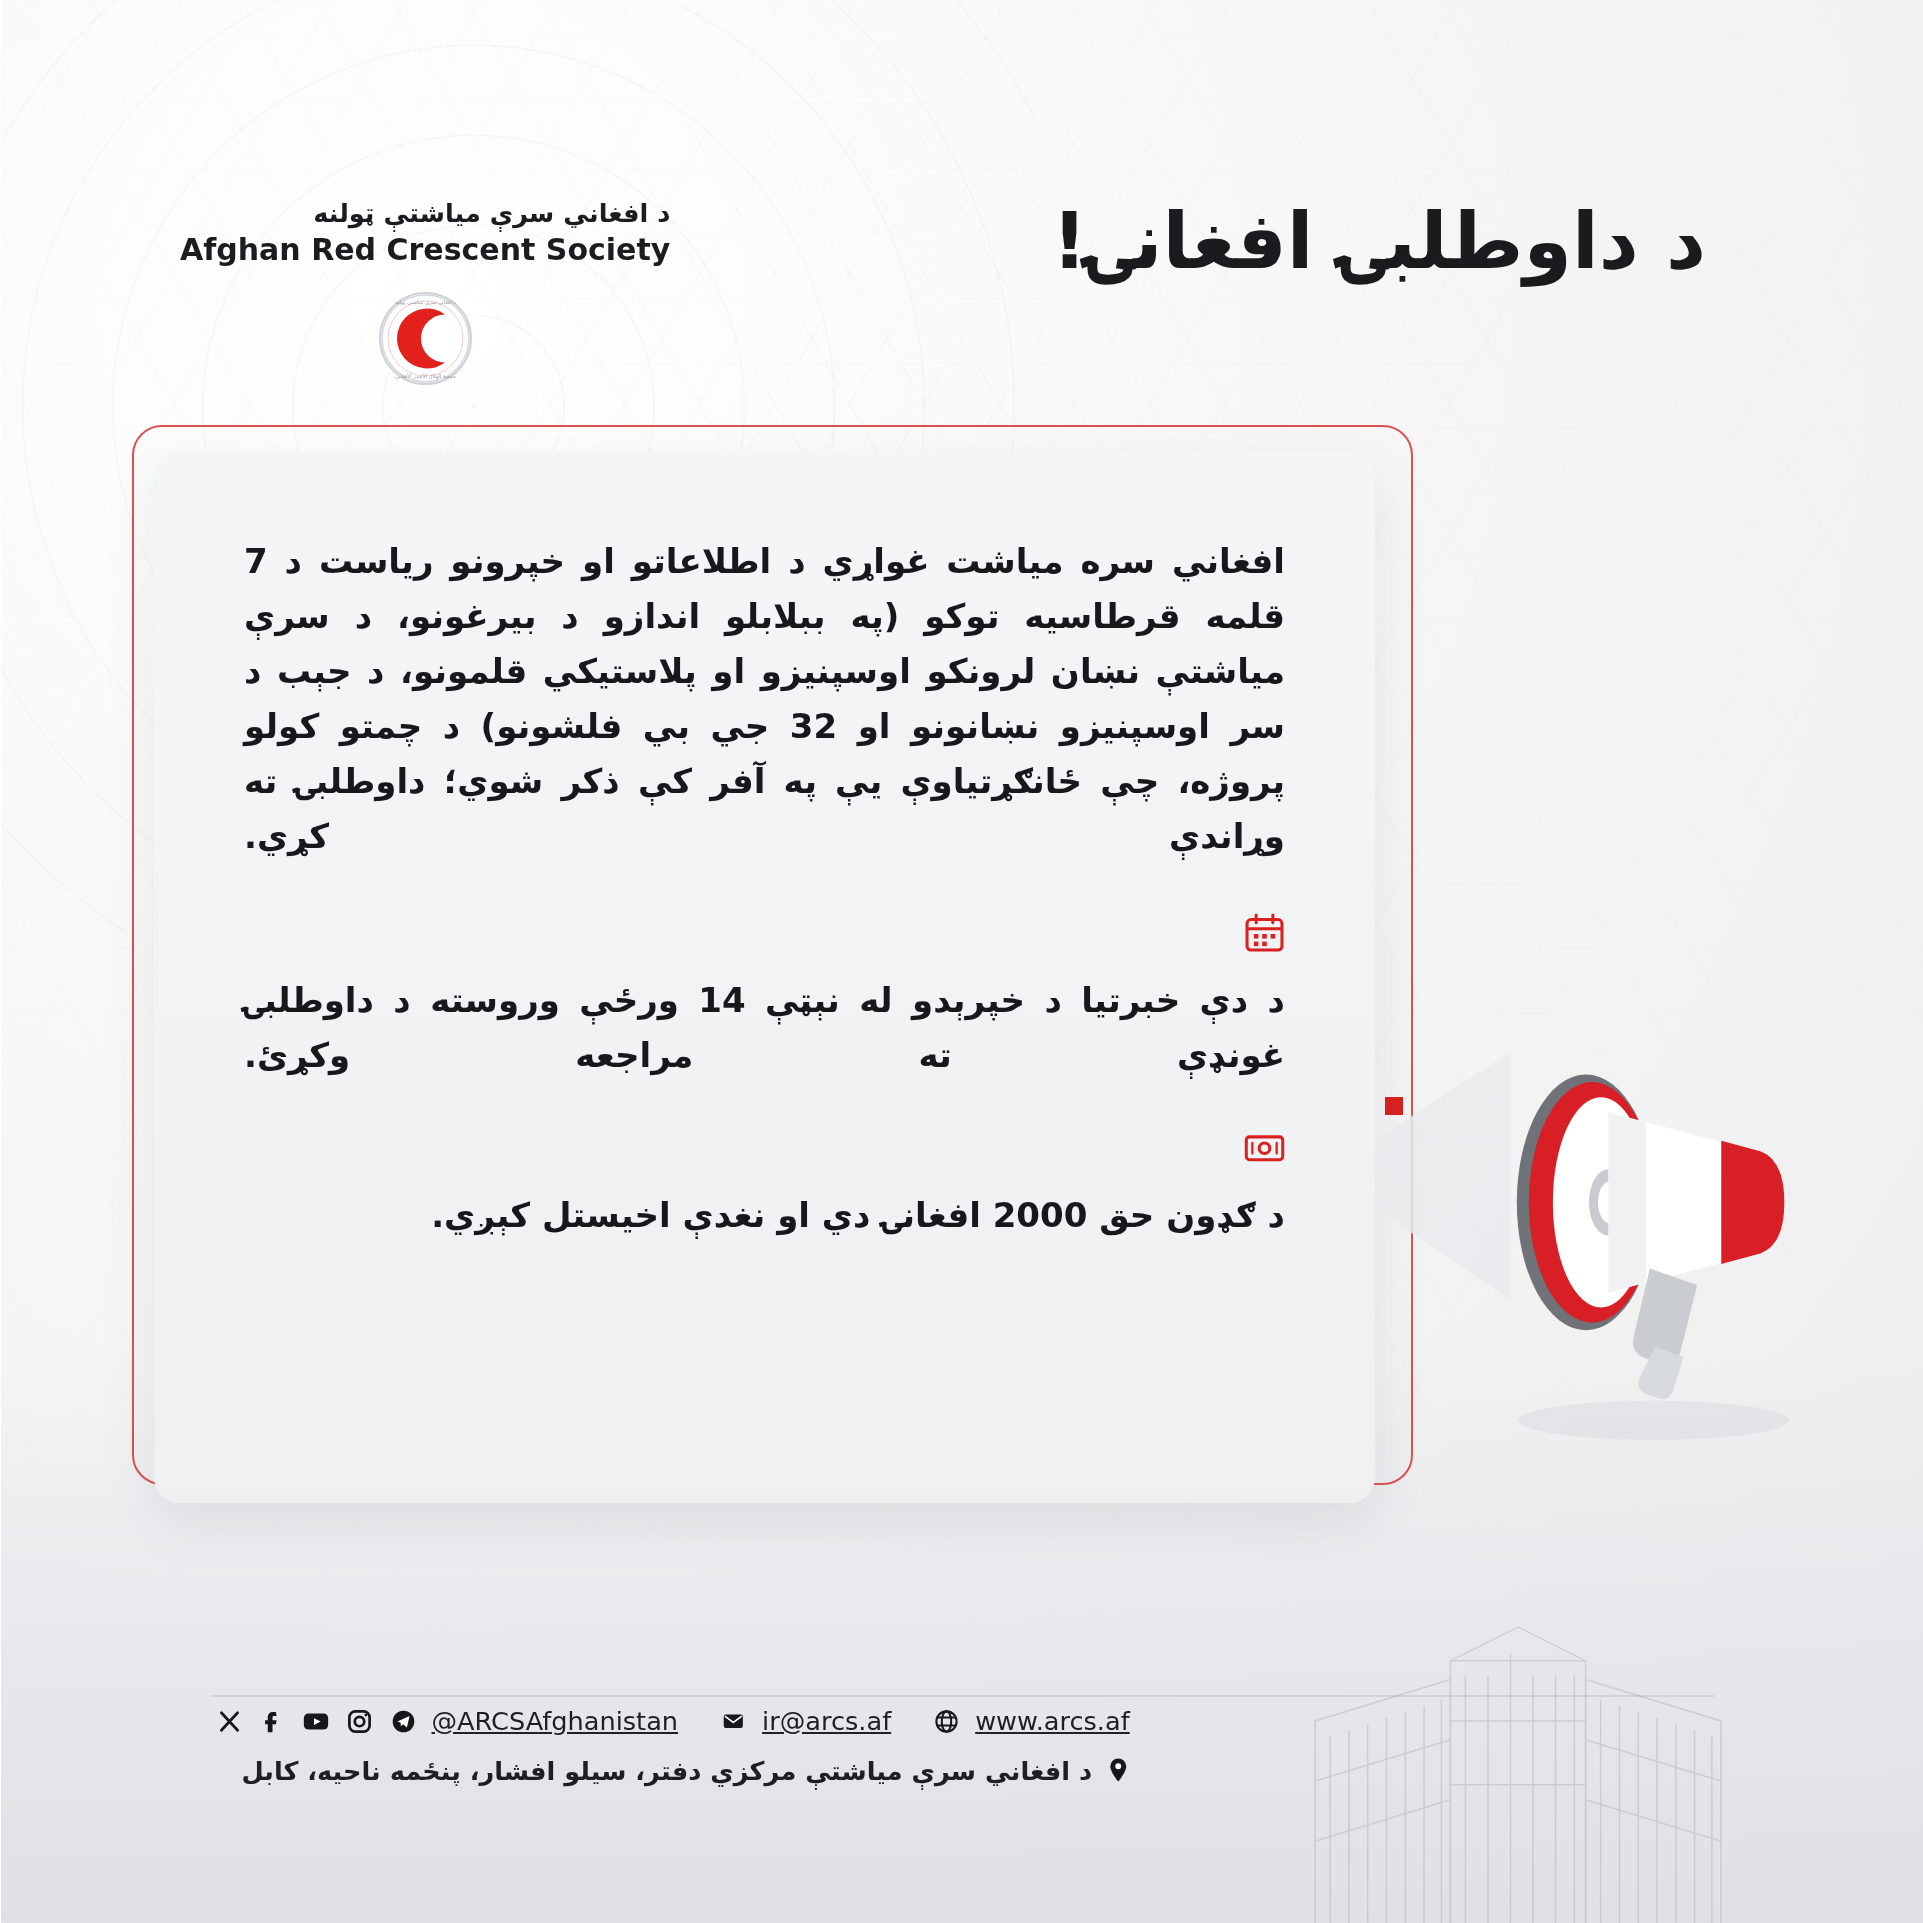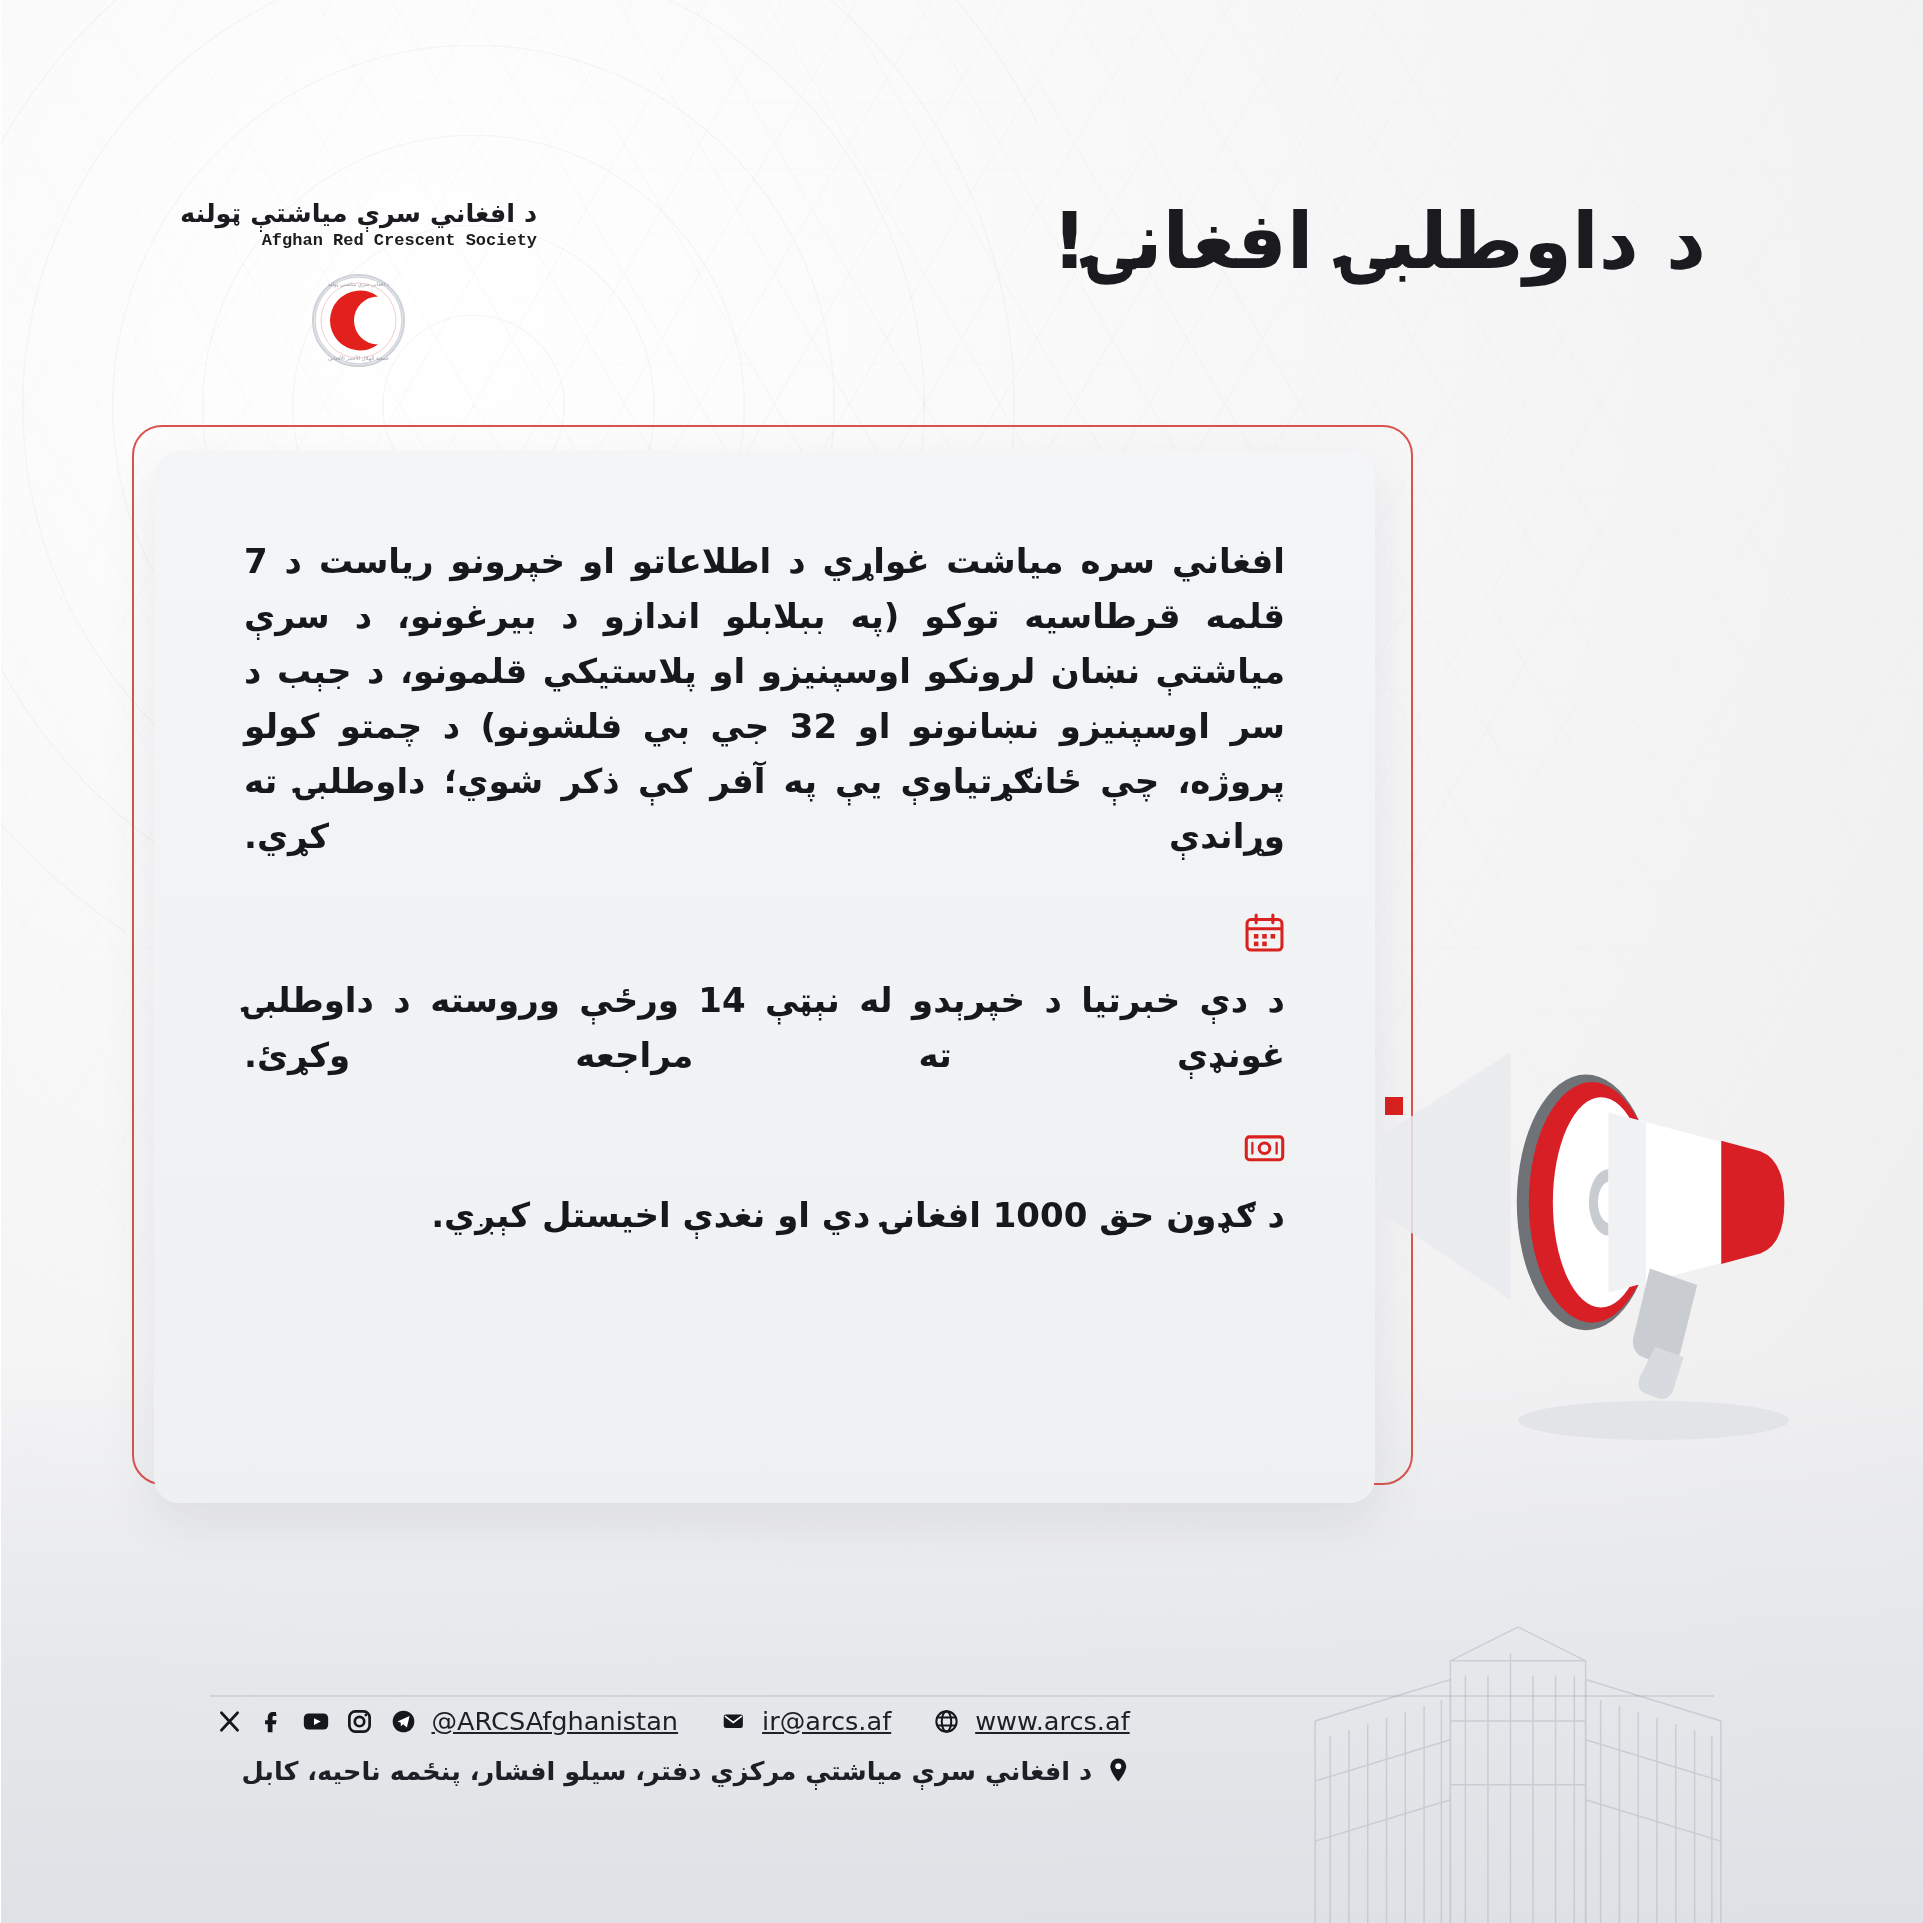--- a/index.html
+++ b/index.html
@@ -87,26 +87,25 @@
     direction: rtl;
     line-height: 1.35;
   }
   .brand-text .ps {
     font-size: 25.6px;
     font-weight: bold;
     color: #1c1c20;
     white-space: nowrap;
   }
   .brand-text .en {
-    font-size: 17px;
+    font-size: 30px;
     font-weight: bold;
     color: #1c1c20;
     direction: ltr;
     white-space: nowrap;
-    font-family: Liberation Mono, monospace;
   }
   .logo {
     width: 93px;
     height: 93px;
     position: relative;
     flex: 0 0 auto;
   }
   .logo .ring {
     position: absolute;
     inset: 0;
@@ -316,21 +315,21 @@
     </div>
 
     <div class="bullet-row">
       <span class="bicon">
         <svg viewBox="0 0 54 54" width="41" height="41">
           <rect x="3" y="13" width="48" height="30" rx="4" fill="none" stroke="#d9211f" stroke-width="4"></rect>
           <circle cx="27" cy="28" r="7" fill="none" stroke="#d9211f" stroke-width="4"></circle>
           <path d="M11 21 V35 M43 21 V35" stroke="#d9211f" stroke-width="3" stroke-linecap="round"></path>
         </svg>
       </span>
-      <span class="btext">د ګډون حق 1000 افغانۍ دي او نغدې اخيستل کېږي.</span>
+      <span class="btext">د ګډون حق 2000 افغانۍ دي او نغدې اخيستل کېږي.</span>
     </div>
   </div>
 
   <svg class="megaphone" viewBox="0 0 620 560">
 
     <path d="M0 110 L170 0 L170 330 L0 215 Z" fill="#e9eaec" opacity="0.85"></path>
 
     <g transform="translate(150,20)">
       <ellipse cx="120" cy="180" rx="92" ry="170" fill="#6f7276"></ellipse>
       <ellipse cx="128" cy="180" rx="84" ry="160" fill="#d91f26"></ellipse>

